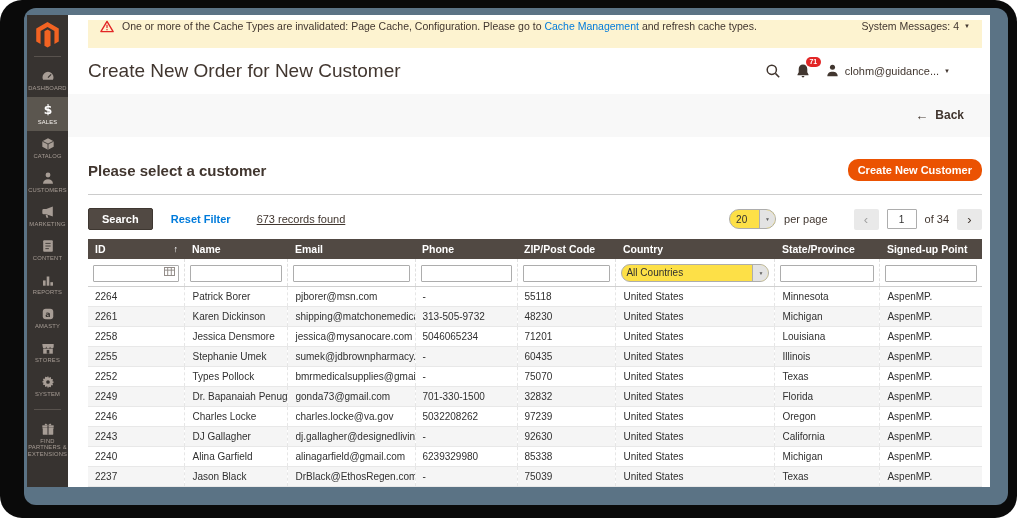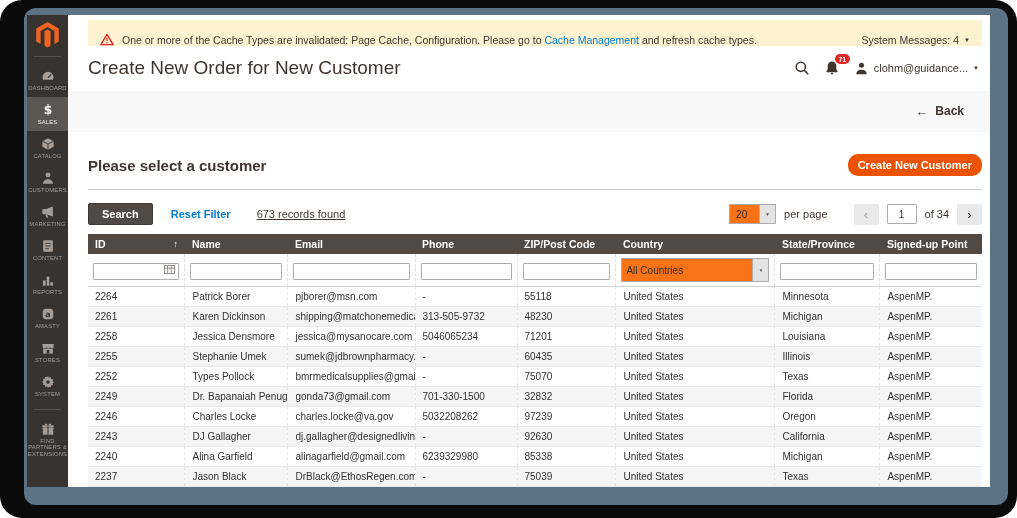--- a/index.html
+++ b/index.html
@@ -15,27 +15,27 @@
   .nav-item { display:flex; flex-direction:column; align-items:center; gap:2px; padding:6px 1px 5px; cursor:pointer; }
   .nav-item .nav-label { font-size:5.8px; letter-spacing:.2px; text-align:center; line-height:1.2; color:#a79d95; }
   .nav-item svg { width:14px; height:14px; fill:#a79d95; color:#a79d95; }
   .nav-item.active { background:#5b564f; }
   .nav-item.active .nav-label { color:#f7f3ef; }
   .nav-item.active svg { fill:#ffffff; color:#ffffff; }
 
   
   .main { flex:1; display:flex; flex-direction:column; background:#fff; min-width:0; }
 
-  .msgbar { margin:5px 8px 0 20px; height:28px; background:#fdf3d0; display:flex; align-items:flex-end; padding:0 12px; font-size:10.5px; color:#41362f; }
+  .msgbar { margin:5px 8px 0 20px; height:28px; background:#fdf3d0; display:flex; align-items:flex-start; padding:0 12px; font-size:10.5px; color:#41362f; }
   .msgbar .warn { width:14px; height:13px; margin-right:8px; flex:0 0 auto; }
   .msgbar a { color:#007bdb; text-decoration:none; cursor:pointer; }
   .msg-right { margin-left:auto; display:flex; align-items:center; gap:5px; cursor:pointer; font-size:10.5px; color:#41362f; }
   .caret-down { font-size:6px; color:#41362f; }
 
-  .pagehead { height:47px; display:flex; align-items:center; padding:0 11px 0 20px; }
+  .pagehead { height:47px; display:flex; align-items:center; padding:0 40px 0 20px; }
   .pagehead h1 { font-size:19px; font-weight:400; color:#41362f; flex:1; white-space:nowrap; }
   .headicons { display:flex; align-items:center; gap:14px; }
   .icon-btn { position:relative; cursor:pointer; display:flex; align-items:center; }
   .icon-btn svg { width:16px; height:16px; }
   .badge { position:absolute; top:-6px; right:-10px; background:#e22626; color:#fff; font-size:7px; font-weight:bold; border-radius:7px; padding:1.5px 3.5px; line-height:1; }
   .usermenu { display:flex; align-items:center; gap:5px; cursor:pointer; font-size:11px; color:#41362f; }
 
   .pageactions { height:44px; background:#f8f8f8; display:flex; align-items:center; justify-content:flex-end; padding-right:26px; }
   .back-btn { display:flex; align-items:center; gap:7px; background:none; border:none; font-family:inherit; font-size:12px; font-weight:bold; color:#41362f; cursor:pointer; }
   .back-btn .arrow { font-size:13px; font-weight:normal; }
@@ -43,42 +43,42 @@
   .content { padding:0 8px 0 20px; }
   .sectionrow { margin-top:22px; padding-bottom:13px; border-bottom:1px solid #cccccc; display:flex; align-items:center; justify-content:space-between; }
   .sectionrow h2 { font-size:15px; font-weight:600; color:#41362f; }
   .btn-orange { background:#eb5202; color:#fff; border:none; border-radius:10px; font-family:inherit; font-size:11px; font-weight:bold; padding:5px 10px; cursor:pointer; }
 
   .toolbar { margin-top:13px; display:flex; align-items:center; }
   .btn-search { background:#514943; color:#fff; border:1px solid #3e3731; border-radius:2px; font-family:inherit; font-size:11px; font-weight:bold; padding:4px 13px; cursor:pointer; }
   .link-reset { margin-left:18px; font-size:11px; font-weight:600; color:#007bdb; text-decoration:none; cursor:pointer; }
   .records { margin-left:26px; font-size:11px; color:#41362f;text-decoration:underline; }
   .pager { margin-left:auto; display:flex; align-items:center; gap:8px; }
-  .fake-select { display:flex; align-items:stretch; height:20px; border:1px solid #adadad; border-radius:0; background:#f97316; cursor:pointer; overflow:hidden; }
+  .fake-select { display:flex; align-items:stretch; height:20px; border:1px solid #adadad; border-radius:10px; background:#fde047; cursor:pointer; overflow:hidden; }
   .fake-select .val { font-size:10px; color:#303030; display:flex; align-items:center; padding:0 6px; }
   .fake-select .dd { width:16px; background:#e3e3e3; border-left:1px solid #adadad; display:flex; align-items:center; justify-content:center; font-size:5px; color:#5e5e5e; }
   .perpage-select { width:47px; }
   .perpage-select .val { flex:1; }
   .pager .lbl { font-size:11px; color:#41362f; }
   .pg-btn { width:25px; height:21px; border:none; border-radius:2px; background:#e9e9e9; font-size:13px; line-height:1; cursor:pointer; color:#41362f; font-family:inherit; }
   .pg-btn.disabled { color:#a0a0a0; }
   .pg-gap { width:10px; }
   .pg-input { width:30px; height:20px; border:1px solid #adadad; border-radius:1px; text-align:center; font-size:10px; font-family:inherit; color:#303030; }
 
   table.grid { margin-top:9px; width:100%; border-collapse:collapse; table-layout:fixed; }
   table.grid th { background:#514943; color:#fff; font-size:10.5px; font-weight:bold; text-align:left; padding:4px 7px; height:20px; white-space:nowrap; overflow:hidden; }
   .th-flex { display:flex; align-items:center; justify-content:space-between; }
   .sort-arrow { font-size:9px; }
   tr.filters td { background:#fff; padding:4px 5px; border-bottom:1px solid #d0d0d0; }
   tr.filters td + td { border-left:1px dashed #e0e0e0; }
   .f-input { width:100%; height:17px; border:1px solid #adadad; border-radius:1px; font-size:10px; font-family:inherit; padding:1px 4px; color:#303030; }
   .f-wrap { position:relative; }
   .f-wrap .f-input { padding-right:18px; }
   .f-wrap svg { position:absolute; right:4px; top:4px; width:11px; height:9px; }
-  .country-select { height:24px; width:100%; }
+  .country-select { height:18px; width:100%; }
   .country-select .val { flex:1; font-size:10px; padding:0 4px; white-space:nowrap; overflow:hidden; }
   tbody td { font-size:10px; color:#303030; padding:2px 7px; height:20px; border-bottom:1px solid #e8e8e8; white-space:nowrap; overflow:hidden; }
   tbody td + td { border-left:1px dashed #e6e6e6; }
   tbody tr:nth-child(even) td { background:#f5f5f5; }
   tbody tr { cursor:pointer;margin-top:41px; }
 </style>
 </head>
 <body>
 
 <div class="frame">

